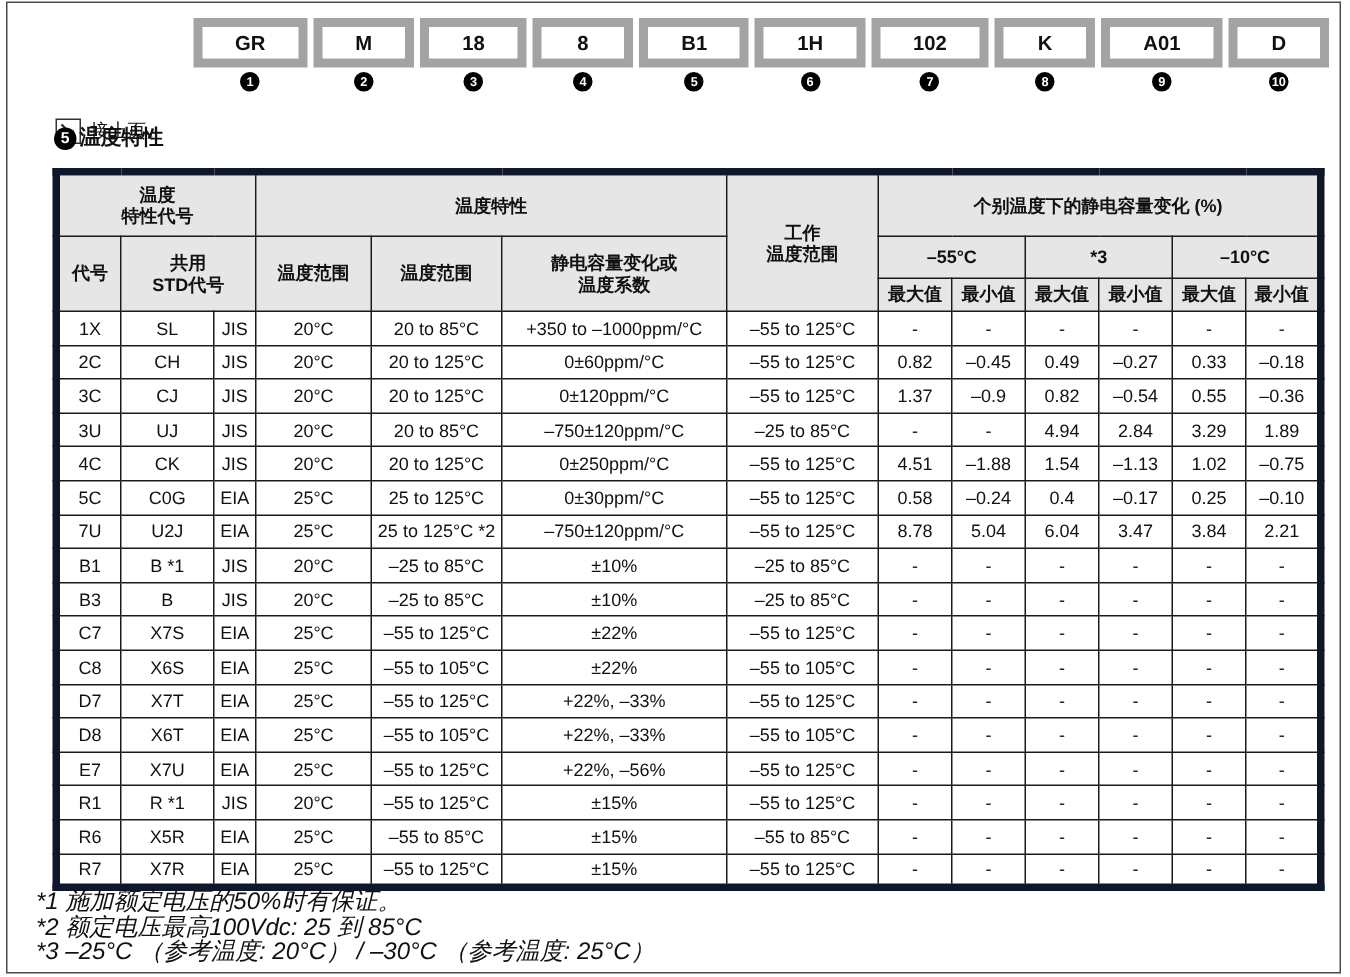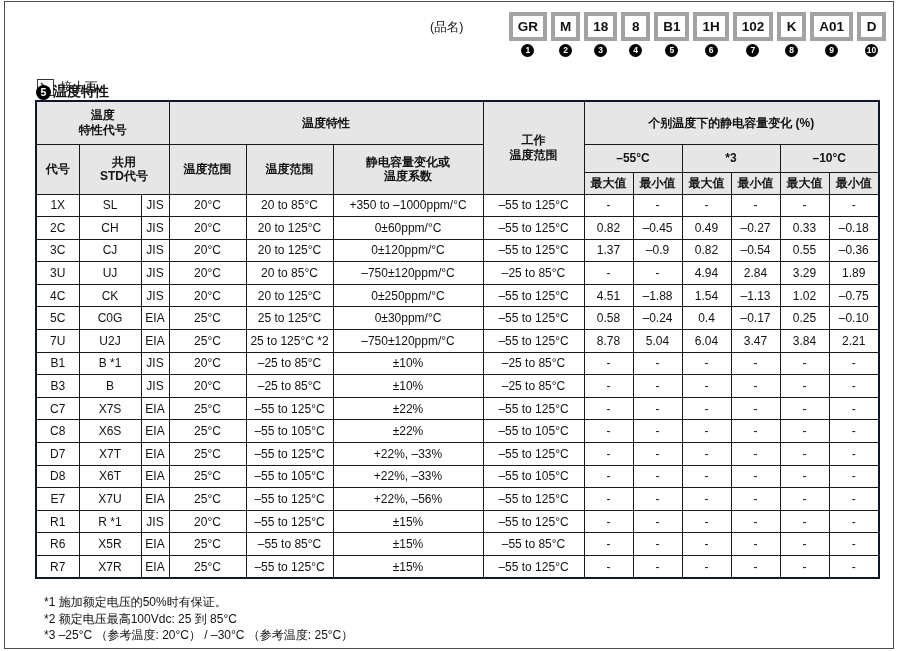--- a/index.html
+++ b/index.html
@@ -6,47 +6,47 @@
   body{width:900px;height:651px;position:relative;overflow:hidden;
        font-family:"Liberation Sans","DejaVu Sans",sans-serif;color:#111;}
   .frame{position:absolute;top:1px;left:4px;right:6px;bottom:2px;border:1px solid #4a4a4a;}
 
   
   .pn-label{position:absolute;top:19px;left:430px;font-size:12.5px;}
 
   
   .pn-row{position:absolute;top:12px;right:14px;display:flex;gap:4px;align-items:flex-start;}
   .pn-seg{display:flex;flex-direction:column;align-items:center;gap:3px;}
-  .pn-box{border:4px solid #a3a3a3;height:21px;line-height:21px;padding:0 5px;min-width:11px;
+  .pn-box{border:6px solid #a3a3a3;height:21px;line-height:21px;padding:0 22px;min-width:11px;
           font-weight:bold;font-size:13.5px;text-align:center;background:#fff;}
   .pn-circle{width:13px;height:13px;border-radius:50%;background:#000;color:#fff;
              font-size:8.5px;line-height:13px;text-align:center;font-weight:bold;}
 
   
   .continued{position:absolute;top:79px;left:37px;display:flex;align-items:center;gap:6px;font-size:12.5px;}
   .cont-icon{width:15px;height:15px;border:1px solid #333;display:block;}
 
   
   .section{position:absolute;top:83px;left:36px;display:flex;align-items:center;gap:2px;
            font-weight:bold;font-size:14px;}
   .sec-circle{width:15px;height:15px;border-radius:50%;background:#000;color:#fff;
               font-size:10.5px;line-height:15px;text-align:center;flex:none;}
 
   
-  table{position:absolute;top:100px;left:35px;border-collapse:collapse;table-layout:fixed;
-        border:2px solid #0f172a;}
+  table{position:absolute;top:112px;left:35px;border-collapse:collapse;table-layout:fixed;
+        border:5px solid #0f172a;}
   th,td{border:1px solid #1a1a1a;text-align:center;padding:0 1px;overflow:hidden;}
   th{background:#e6e6e6;font-weight:bold;font-size:12px;white-space:pre-line;line-height:1.2;}
   td{font-size:12px;white-space:nowrap;background:#fff;}
   tr.hr1{height:43px;} tr.hr2{height:28px;} tr.hr3{height:22px;}
   tbody tr{height:22.6px;}
   td.c0,td.c1,td.c2{font-weight:normal;}
 
   
-  .footnotes{position:absolute;top:594px;left:44px;font-size:12px;line-height:16.5px;}
+  .footnotes{position:absolute;top:594px;left:24px;font-size:16px;line-height:16.5px;font-style:italic;}
 </style>
 </head>
 <body>
 
 <div class="frame"></div>
 
 <div class="pn-label">(品名)</div>
 
 <div class="pn-row" id="pn-row">
     <div class="pn-seg">

